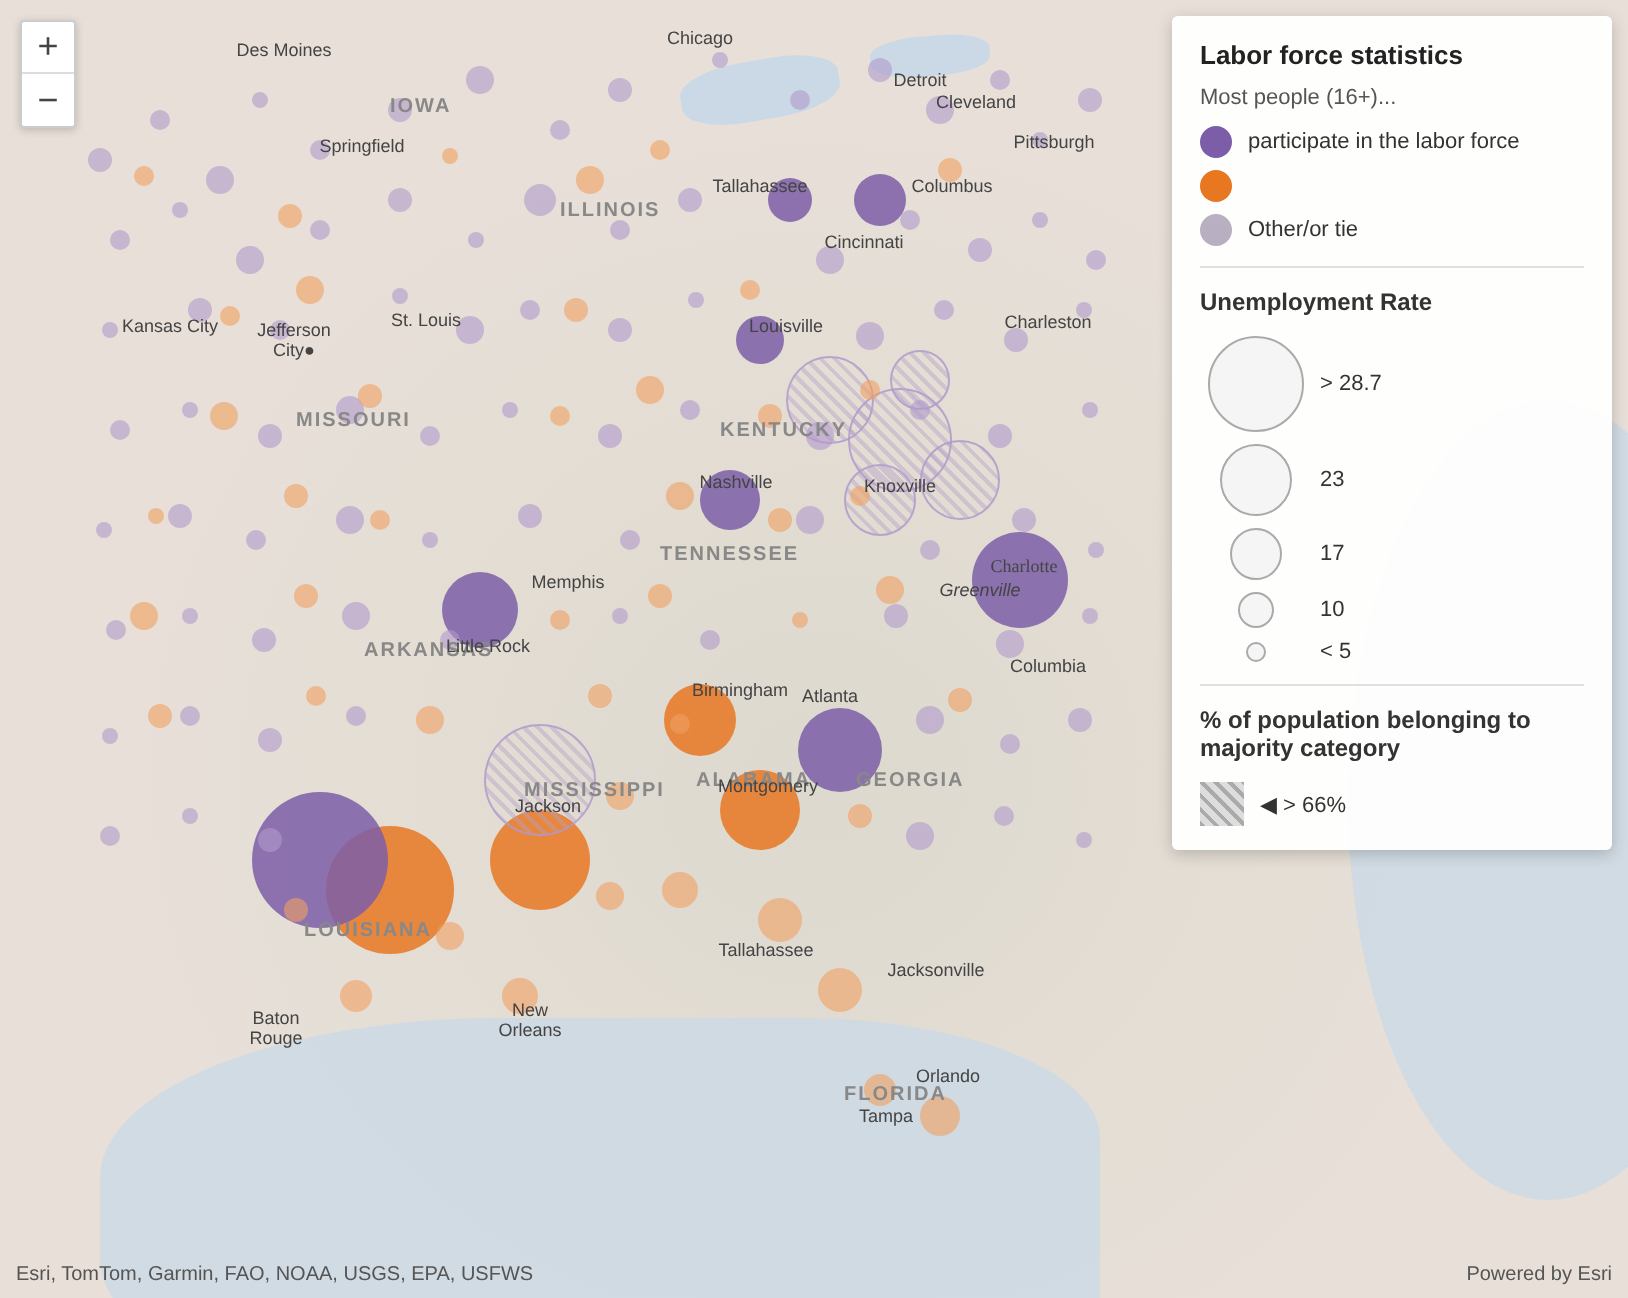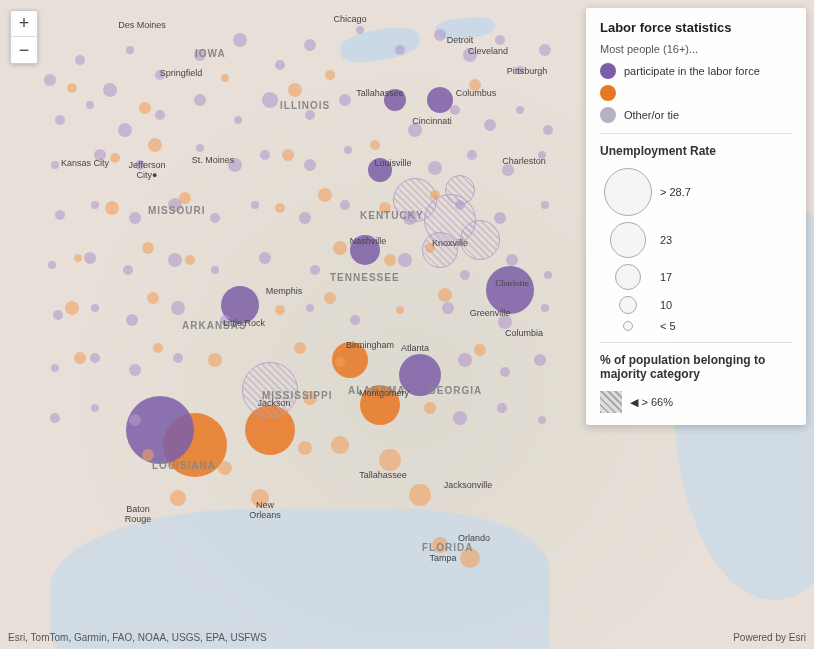--- a/index.html
+++ b/index.html
@@ -421,37 +421,37 @@
   <div class="city-label" style="left:476px;top:88px;">Columbus</div>
   <div class="city-label" style="left:432px;top:116px;">Cincinnati</div>
   <div class="city-label" style="left:524px;top:156px;">Charleston</div>
   <div class="city-label" style="left:380px;top:88px;">Tallahassee</div>
   <div class="city-label" style="left:181px;top:68px;">Springfield</div>
   <div class="city-label" style="left:393px;top:158px;">Louisville</div>
   <div class="city-label" style="left:368px;top:236px;">Nashville</div>
   <div class="city-label" style="left:450px;top:238px;">Knoxville</div>
   <div class="city-label" style="left:284px;top:286px;">Memphis</div>
   <div class="city-label" style="left:512px;top:278px;font-family:Liberation Serif, serif;">Charlotte</div>
-  <div class="city-label" style="left:490px;top:308px;">Greenville</div>
+  <div class="city-label" style="left:490px;top:290px;font-style:italic;">Greenville</div>
   <div class="city-label" style="left:415px;top:343px;">Atlanta</div>
   <div class="city-label" style="left:524px;top:328px;">Columbia</div>
   <div class="city-label" style="left:244px;top:318px;">Little Rock</div>
   <div class="city-label" style="left:370px;top:340px;">Birmingham</div>
   <div class="city-label" style="left:384px;top:388px;">Montgomery</div>
   <div class="city-label" style="left:274px;top:398px;">Jackson</div>
   <div class="city-label" style="left:138px;top:504px;">Baton<br>Rouge</div>
   <div class="city-label" style="left:265px;top:500px;">New<br>Orleans</div>
   <div class="city-label" style="left:383px;top:470px;text-align:right;">Tallahassee</div>
   <div class="city-label" style="left:468px;top:480px;text-align:right;">Jacksonville</div>
   <div class="city-label" style="left:443px;top:553px;">Tampa</div>
   <div class="city-label" style="left:474px;top:533px;">Orlando</div>
   <div class="city-label" style="left:85px;top:158px;">Kansas City</div>
   <div class="city-label" style="left:142px;top:20px;">Des Moines</div>
   <div class="city-label" style="left:147px;top:160px;">Jefferson<br>City●</div>
-  <div class="city-label" style="left:213px;top:155px;">St. Moines</div>
+  <div class="city-label" style="left:213px;top:155px;">St. Louis</div>
 
   <div id="map-controls">
     <div class="map-control-btn">+</div>
     <div class="map-control-btn">−</div>
   </div>
 
   <div id="legend">
     <h3>Labor force statistics</h3>
     <div class="legend-subtitle">Most people (16+)...</div>
 

